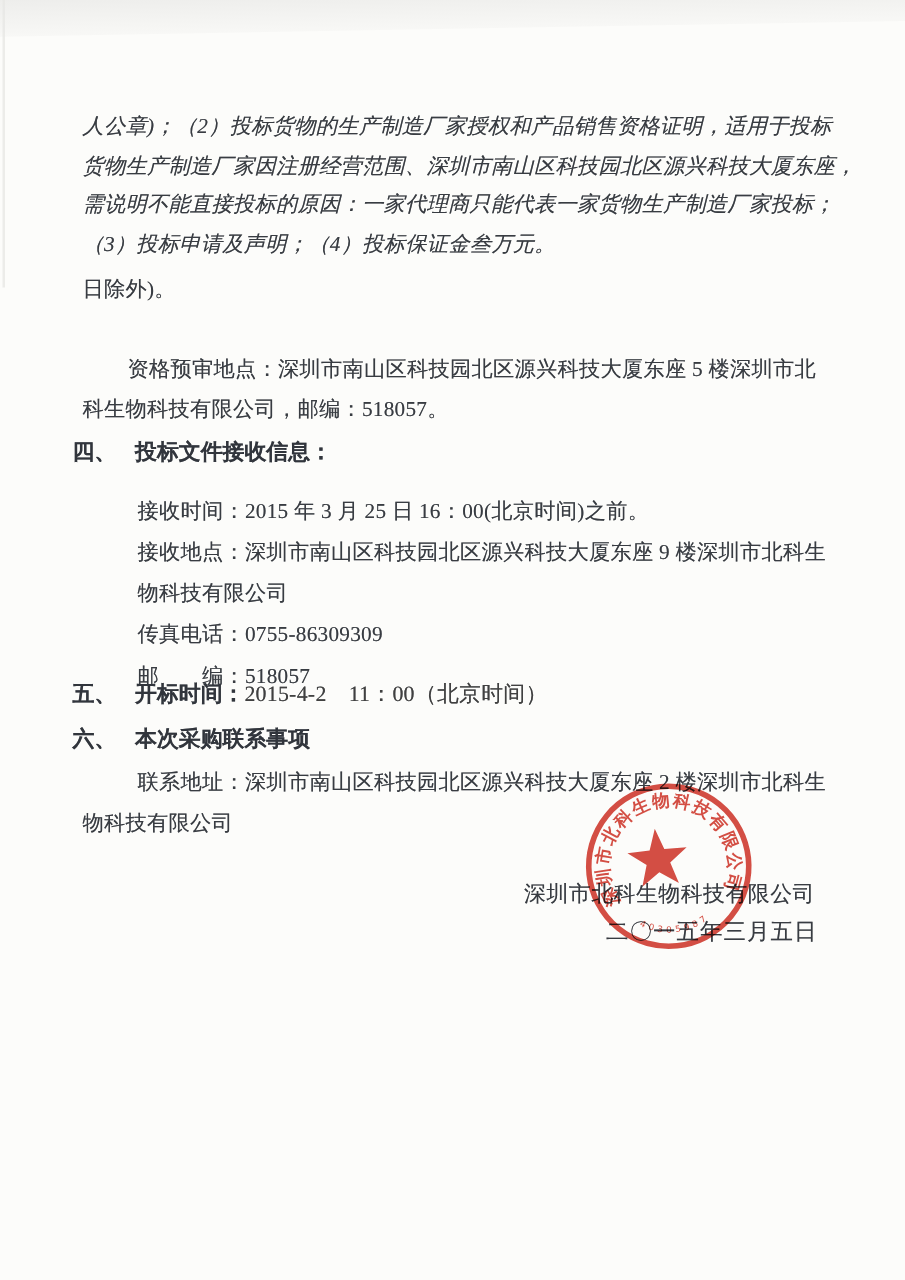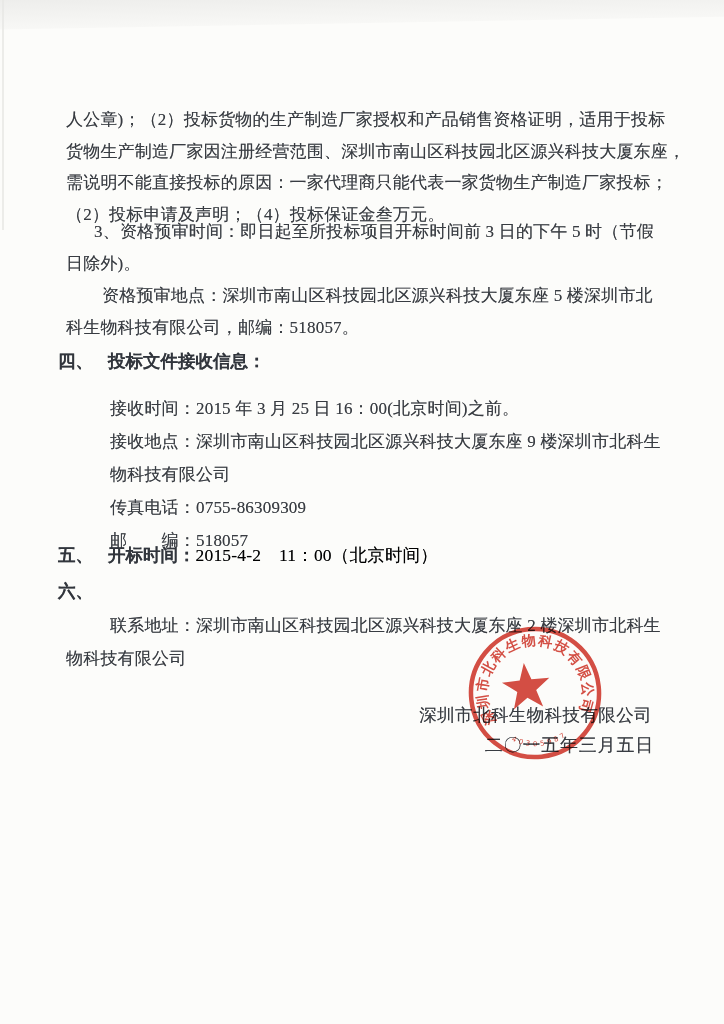--- a/index.html
+++ b/index.html
@@ -22,33 +22,33 @@
     position:absolute; left:2px; top:0; width:2px; height:230px;
     background:#e7e7e5; opacity:.8;
   }
   
   .tline {
     font-size:17px; line-height:31.5px; white-space:nowrap;
     letter-spacing:0.2px;
     text-shadow:0 0 0.5px rgba(56,60,66,.55);
   }
   .blk { position:absolute; left:66px; }
-  #para-docs   { top:104px; }
+  #para-docs   { top:85px;font-style:italic; }
   #para-time   { top:216px; }
   #para-place  { top:280px; }
   .ind-sm { padding-left:28px; }
   .ind-md { padding-left:36px; }
   .heading {
     position:absolute; left:58px; display:flex; align-items:flex-start;
     font-weight:bold; color:#31353c;
     font-size:17.5px; line-height:30px; white-space:nowrap;
     text-shadow:0 0 0.5px rgba(49,53,60,.6);
   }
   .heading .hnum { width:50px; flex:0 0 auto; }
-  .heading .hval { font-weight:normal; color:#000000; letter-spacing:0.2px; }
+  .heading .hval { font-weight:normal; color:#404040; letter-spacing:0.2px; }
   #sec4-heading { top:346px; }
   #sec5-line    { top:540px; }
   #sec6-heading { top:576px; }
   #sec4-body { position:absolute; left:110px; top:392px; }
   #sec4-body .tline { line-height:33px; }
   #sec6-body { position:absolute; left:110px; top:610px; }
   #sec6-body .tline { line-height:32.5px; }
   .outdent { margin-left:-44px; }
   
   .sig-company {
@@ -74,25 +74,24 @@
 
 <div class="page">
 
   <div class="scan-top"></div>
   <div class="scan-left"></div>
 
   <div class="blk" id="para-docs">
     <div class="tline">人公章)；（2）投标货物的生产制造厂家授权和产品销售资格证明，适用于投标</div>
     <div class="tline">货物生产制造厂家因注册经营范围、深圳市南山区科技园北区源兴科技大厦东座，</div>
     <div class="tline">需说明不能直接投标的原因：一家代理商只能代表一家货物生产制造厂家投标；</div>
-    <div class="tline">（2）投标申请及声明；（4）投标保证金叁万元。</div>
+    <div class="tline">（3）投标申请及声明；（4）投标保证金叁万元。</div>
   </div>
 
   <div class="blk" id="para-time">
-    <div class="tline ind-sm">3、资格预审时间：即日起至所投标项目开标时间前 3 日的下午 5 时（节假</div>
     <div class="tline">日除外)。</div>
   </div>
 
   <div class="blk" id="para-place">
     <div class="tline ind-md">资格预审地点：深圳市南山区科技园北区源兴科技大厦东座 5 楼深圳市北</div>
     <div class="tline">科生物科技有限公司，邮编：518057。</div>
   </div>
 
   <div class="heading" id="sec4-heading">
     <span class="hnum">四、</span>
@@ -108,20 +107,21 @@
   </div>
 
   <div class="heading" id="sec5-line">
     <span class="hnum">五、</span>
     <span>开标时间：</span>
     <span class="hval">2015-4-2　11：00（北京时间）</span>
   </div>
 
   <div class="heading" id="sec6-heading">
     <span class="hnum">六、</span>
+    <span>本次采购联系事项</span>
   </div>
 
   <div id="sec6-body">
     <div class="tline">联系地址：深圳市南山区科技园北区源兴科技大厦东座 2 楼深圳市北科生</div>
     <div class="tline outdent">物科技有限公司</div>
   </div>
 
   <div class="sig-company">深圳市北科生物科技有限公司</div>
   <div class="sig-date">二〇一五年三月五日</div>
 

